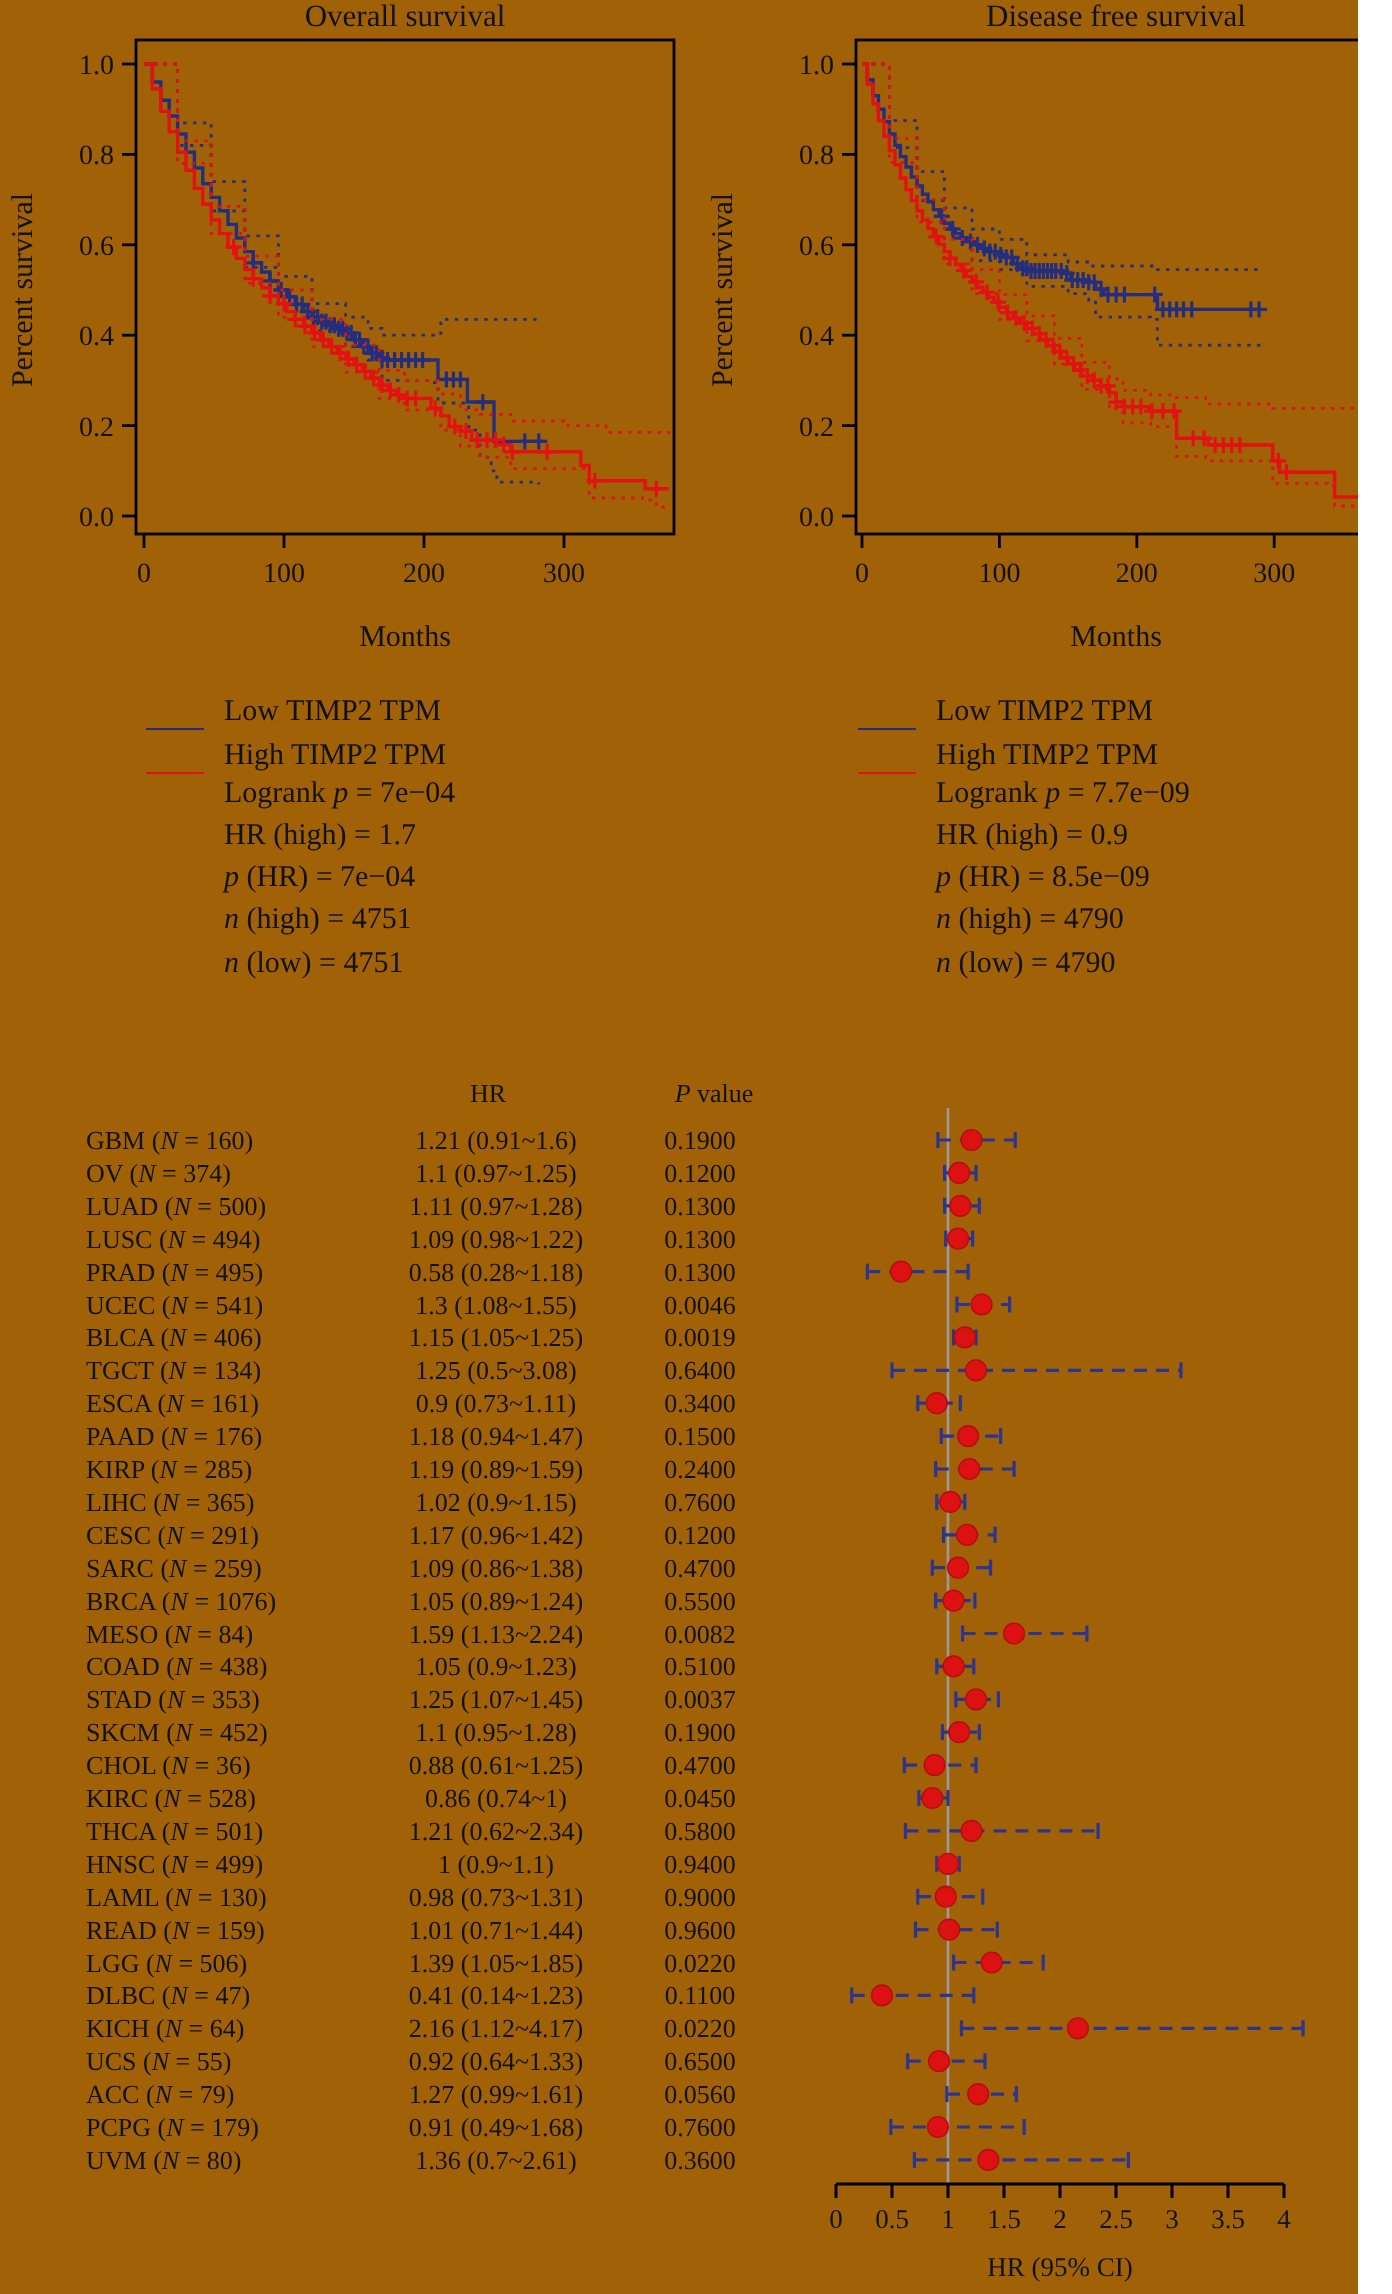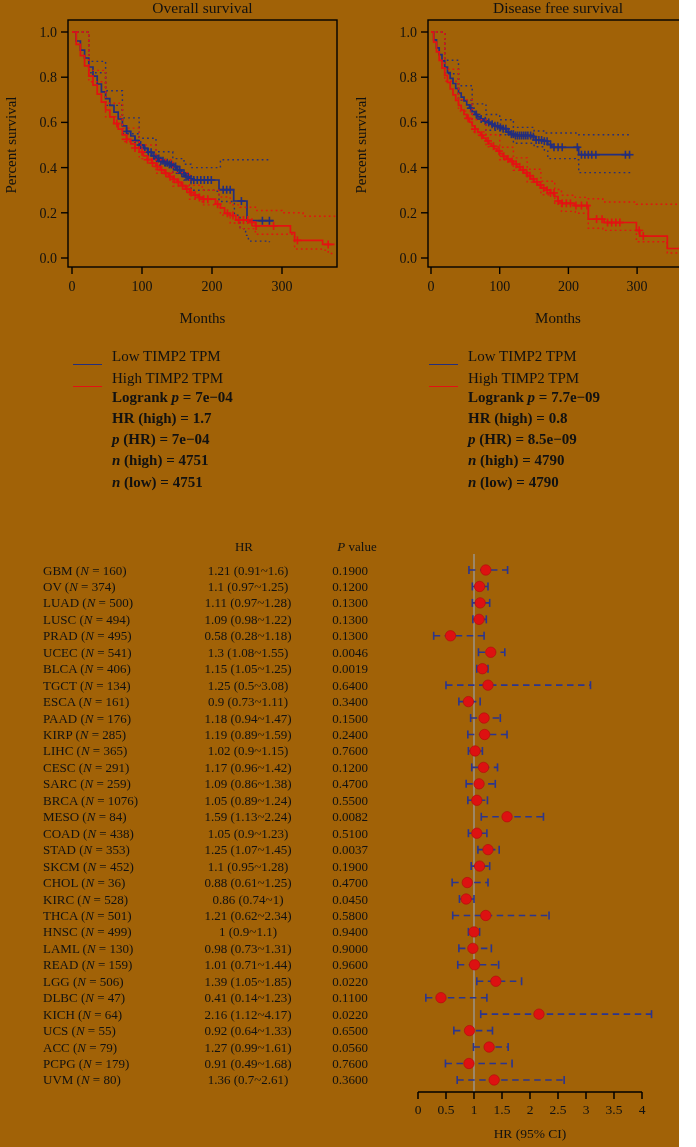--- a/index.html
+++ b/index.html
@@ -13,21 +13,21 @@
   }
   .km-svg{position:absolute;top:0;}
   #km0{left:0;}
   #km1{left:348px;}
   .legend{position:absolute;top:344px;font-size:15px;color:#111;}
   #legend0{left:73px;}
   #legend1{left:429px;}
   .lg-row{display:flex;align-items:flex-end;height:21.4px;}
   .lg-line{display:inline-block;width:29px;height:0;border-top:1.9px solid #000;margin-right:10px;flex:0 0 auto;}
   .lg-text{white-space:nowrap;}
-  .lg-stat{margin-left:39px;height:21.2px;line-height:21.2px;white-space:nowrap;font-weight:bold;}
+  .lg-stat{margin-left:39px;height:21.2px;line-height:21.2px;white-space:nowrap;}
   .lg-stat i, .it{font-style:italic;}
   #forest{position:absolute;left:0;top:530px;}
   svg text{font-family:"Liberation Serif","DejaVu Serif",serif;fill:#111;}
 </style>
 </head>
 <body>
 
 <div class="page">
   <svg id="km0" class="km-svg" width="348" height="335" viewBox="0 0 348 335">
       <text x="202.5" y="13" font-size="15.5" text-anchor="middle">Overall survival</text>
@@ -405,21 +405,21 @@
   <div id="legend1" class="legend">
       <div class="lg-row">
         <span class="lg-line" style="border-top-color: rgb(35, 46, 127);"></span>
         <span class="lg-text">Low TIMP2 TPM</span>
       </div>
       <div class="lg-row">
         <span class="lg-line" style="border-top-color: rgb(227, 18, 18);"></span>
         <span class="lg-text">High TIMP2 TPM</span>
       </div>
       <div class="lg-stat">Logrank <i>p</i> = 7.7e−09</div>
-      <div class="lg-stat">HR (high) = 0.8</div>
+      <div class="lg-stat">HR (high) = 0.9</div>
       <div class="lg-stat"><i>p</i> (HR) = 8.5e−09</div>
       <div class="lg-stat"><i>n</i> (high) = 4790</div>
       <div class="lg-stat"><i>n</i> (low) = 4790</div>
     </div>
   <svg id="forest" width="696" height="617" viewBox="0 0 696 617">
       <text x="244" y="21" font-size="13" text-anchor="middle">HR</text>
       <text x="357" y="21" text-anchor="middle" font-size="13"><tspan font-style="italic">P</tspan> value</text>
       <line x1="474" y1="24" x2="474" y2="562" stroke="#9b9b9b" stroke-width="1.3"></line>
       <g>
         <text x="43" y="44.5" font-size="13">GBM (<tspan font-style="italic">N</tspan> = 160)</text>

